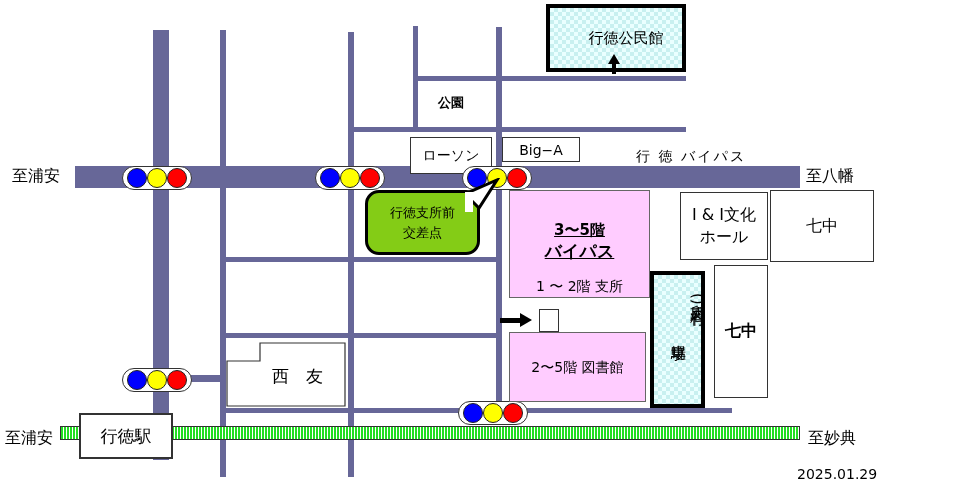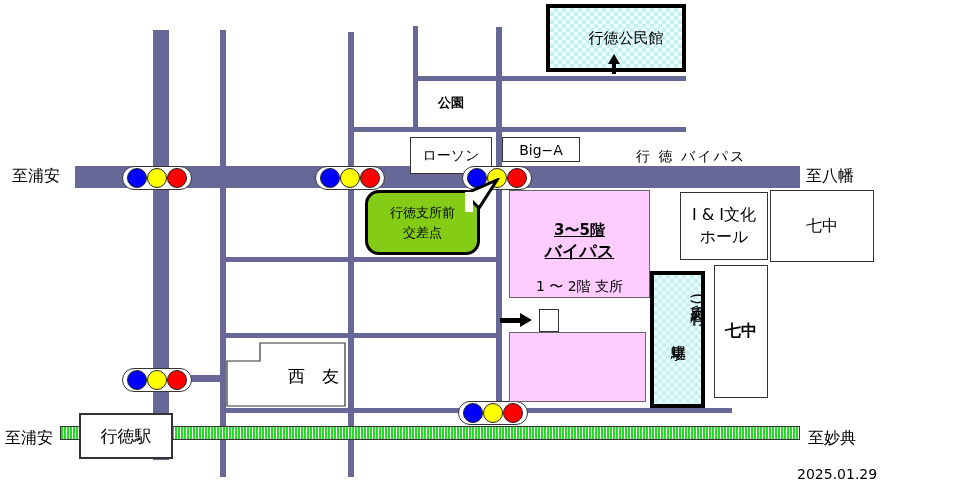--- a/index.html
+++ b/index.html
@@ -96,20 +96,21 @@
   <span class="u" style="font-size:15px;line-height:20px;margin-top:28px;">3〜5階</span>
   <span class="u" style="font-size:17px;line-height:22px;">バイパス</span>
   <span style="font-size:14px;margin-top:16px;">1 〜 2階  支所</span>
 </div>
 
 <div class="box" style="left:539px;top:309px;width:20px;height:23px;"></div>
 <div class="abs" style="left:500px;top:318px;width:22px;height:5px;background:#000;"></div>
 <div class="abs" style="left:520px;top:313px;width:0;height:0;border-top:7px solid transparent;border-bottom:7px solid transparent;border-left:12px solid #000;"></div>
 
 <div class="box pink" style="left:509px;top:332px;width:137px;height:70px;flex-direction:column;">
+  <span style="font-size:14px;line-height:22px;">2〜5階  図書館</span>
 </div>
 
 <div class="box checker" style="left:650px;top:271px;width:55px;height:137px;flex-direction:row-reverse;align-items:flex-start;padding-top:18px;">
   <span class="vtext">支所(有料)</span>
   <span class="vtext" style="margin-top:40px;">駐車場</span>
 </div>
 
 <div class="box" style="left:680px;top:192px;width:88px;height:68px;flex-direction:column;font-size:16px;line-height:22px;">
   <span>I &amp; I文化</span>
   <span>ホール</span>
@@ -117,19 +118,19 @@
 <div class="box" style="left:770px;top:190px;width:104px;height:72px;font-size:16px;">
   <span>七中</span>
 </div>
 <div class="box" style="left:714px;top:265px;width:54px;height:133px;font-size:16px;font-weight:bold;">
   <span>七中</span>
 </div>
 
 <svg class="abs" style="left:226px;top:342px;" width="120" height="66">
   <polygon points="34,1 119,1 119,64 1,64 1,19 34,19" fill="#fff" stroke="#333" stroke-width="1.2"></polygon>
 </svg>
-<div class="lbl" style="left:288px;top:365px;font-size:17px;text-align:center;">西　友</div>
+<div class="lbl" style="left:272px;top:365px;font-size:17px;text-align:center;">西　友</div>
 
 <div class="box" style="left:79px;top:413px;width:94px;height:46px;border:2px solid #333;font-size:17px;">
   <span>行徳駅</span>
 </div>
 
 <div class="lbl" style="left:797px;top:466px;font-size:14px;">2025.01.29</div>
 
 </body></html>

